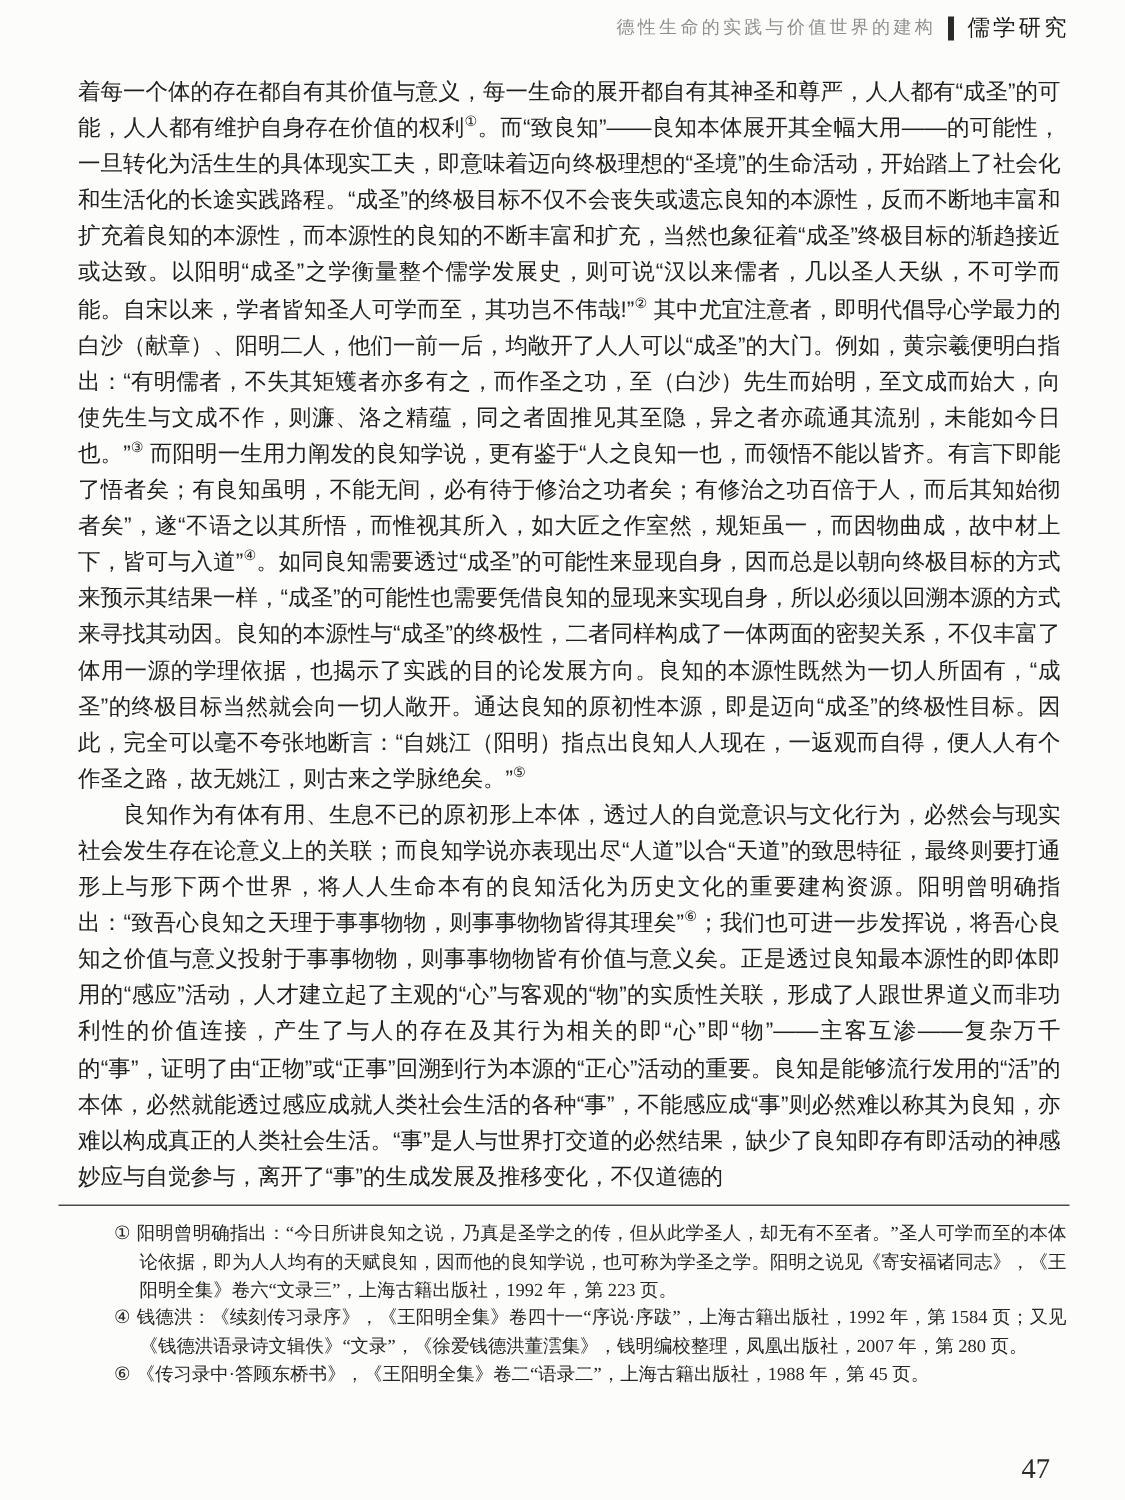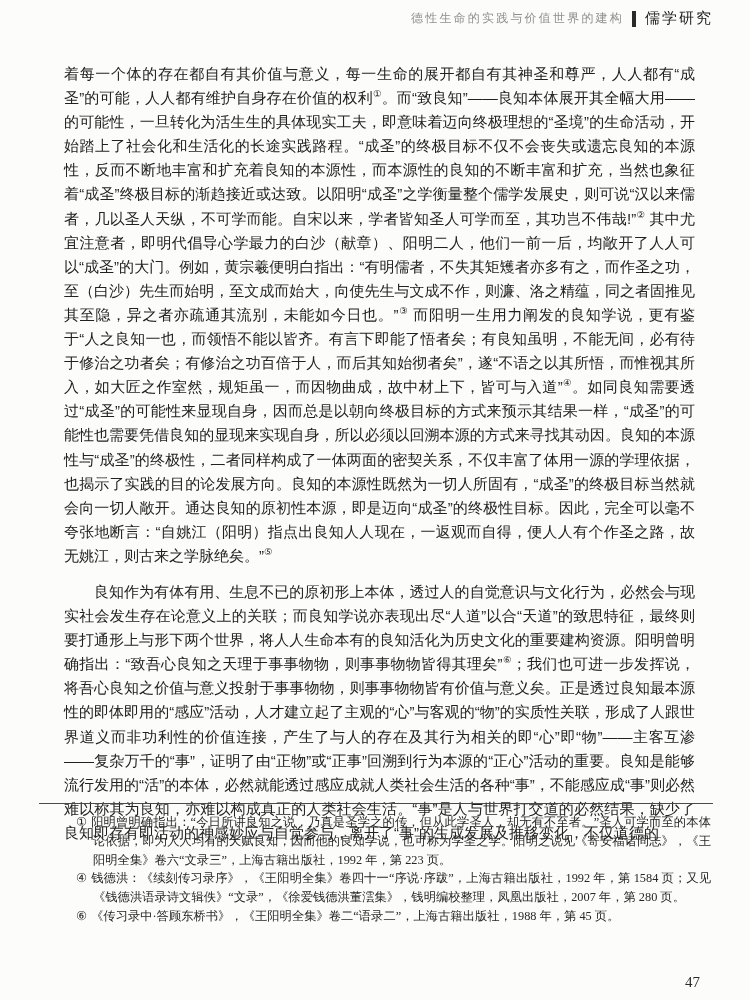--- a/index.html
+++ b/index.html
@@ -41,21 +41,21 @@
   .body-text {
     position: absolute;
     left: 52px; top: 50px;
     width: 655px;
     font-size: 15px;
     line-height: 24.1px;
     color: #212121;
     text-align: justify;
     text-justify: inter-ideograph;
   }
-  .body-text p { margin: 12px; }
+  .body-text p { margin: 0; }
   .body-text p.indented { text-indent: 2em; }
   .body-text sup {
     font-size: 9.5px;
     vertical-align: super;
     line-height: 0;
   }
   .footnote-sep {
     position: absolute;
     left: 39px; top: 803px;
     width: 674px; height: 0;
@@ -75,21 +75,21 @@
   .footnote {
     margin: 0;
     padding-left: 17px;
     text-indent: -17px;
   }
   .footnote .marker { margin-right: 4px; }
   .page-number {
     position: absolute;
     right: 50px; bottom: 9px;
     font-family: "Liberation Serif", serif;
-    font-size: 15px;
+    font-size: 19px;
     color: #2b2b2b;
   }
 </style>
 </head>
 <body>
 
 <div class="page">
 
   <header class="page-header">
     <span class="chapter-title">德性生命的实践与价值世界的建构</span>

